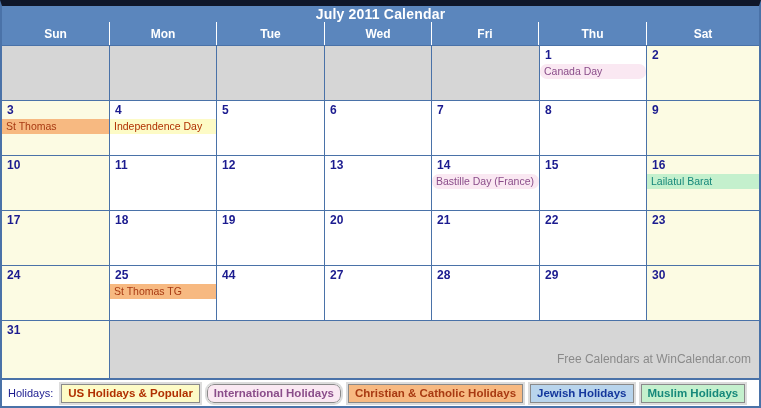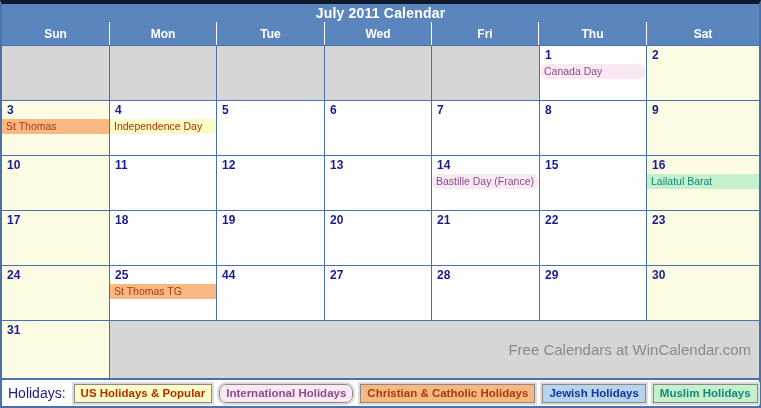--- a/index.html
+++ b/index.html
@@ -22,21 +22,21 @@
     display: flex;
     flex-direction: column;
   }
 
   
   .title-bar {
     height: 22px;
     background: #5b86bd;
     border-left: 2px solid #4a72a8;
     border-right: 2px solid #4a72a8;
-    border-top: 4px solid #0f172a;
+    border-top: 6px solid #0f172a;
     box-sizing: border-box;
     display: flex;
     align-items: center;
     justify-content: center;
   }
   .title-text {
     color: #ffffff;
     font-size: 14px;
     font-weight: bold;
     letter-spacing: 0.2px;
@@ -141,40 +141,40 @@
   .cat-us          { background: #fdfbc6; color: #b03000; }
   .cat-international { background: #fae8f2; color: #8a4d8a; border-radius: 7px; }
   .cat-christian   { background: #f7b981; color: #a83a12; }
   .cat-jewish      { background: #b8d4ec; color: #14379c; }
   .cat-muslim      { background: #c4f0cd; color: #16887a; }
 
   
   .watermark {
     position: absolute;
     right: 8px;
-    bottom: 20px;
-    font-size: 15px;
+    bottom: 12px;
+    font-size: 12px;
     color: #8a8a8a;
     white-space: nowrap;
   }
 
   
   .legend-bar {
     height: 28px;
     display: flex;
     align-items: center;
     padding-left: 6px;
     background: #ffffff;
     box-sizing: border-box;
     border-left: 2px solid #4a72a8;
     border-right: 2px solid #4a72a8;
     border-bottom: 2px solid #4a72a8;
   }
   .legend-label {
-    font-size: 14px;
+    font-size: 11px;
     color: #1b1b8f;
     font-weight: normal;
     margin-right: 8px;
     white-space: nowrap;
   }
   .legend-chip {
     font-size: 11.5px;
     font-weight: bold;
     padding: 1px 6px 2px 6px;
     margin-right: 7px;

